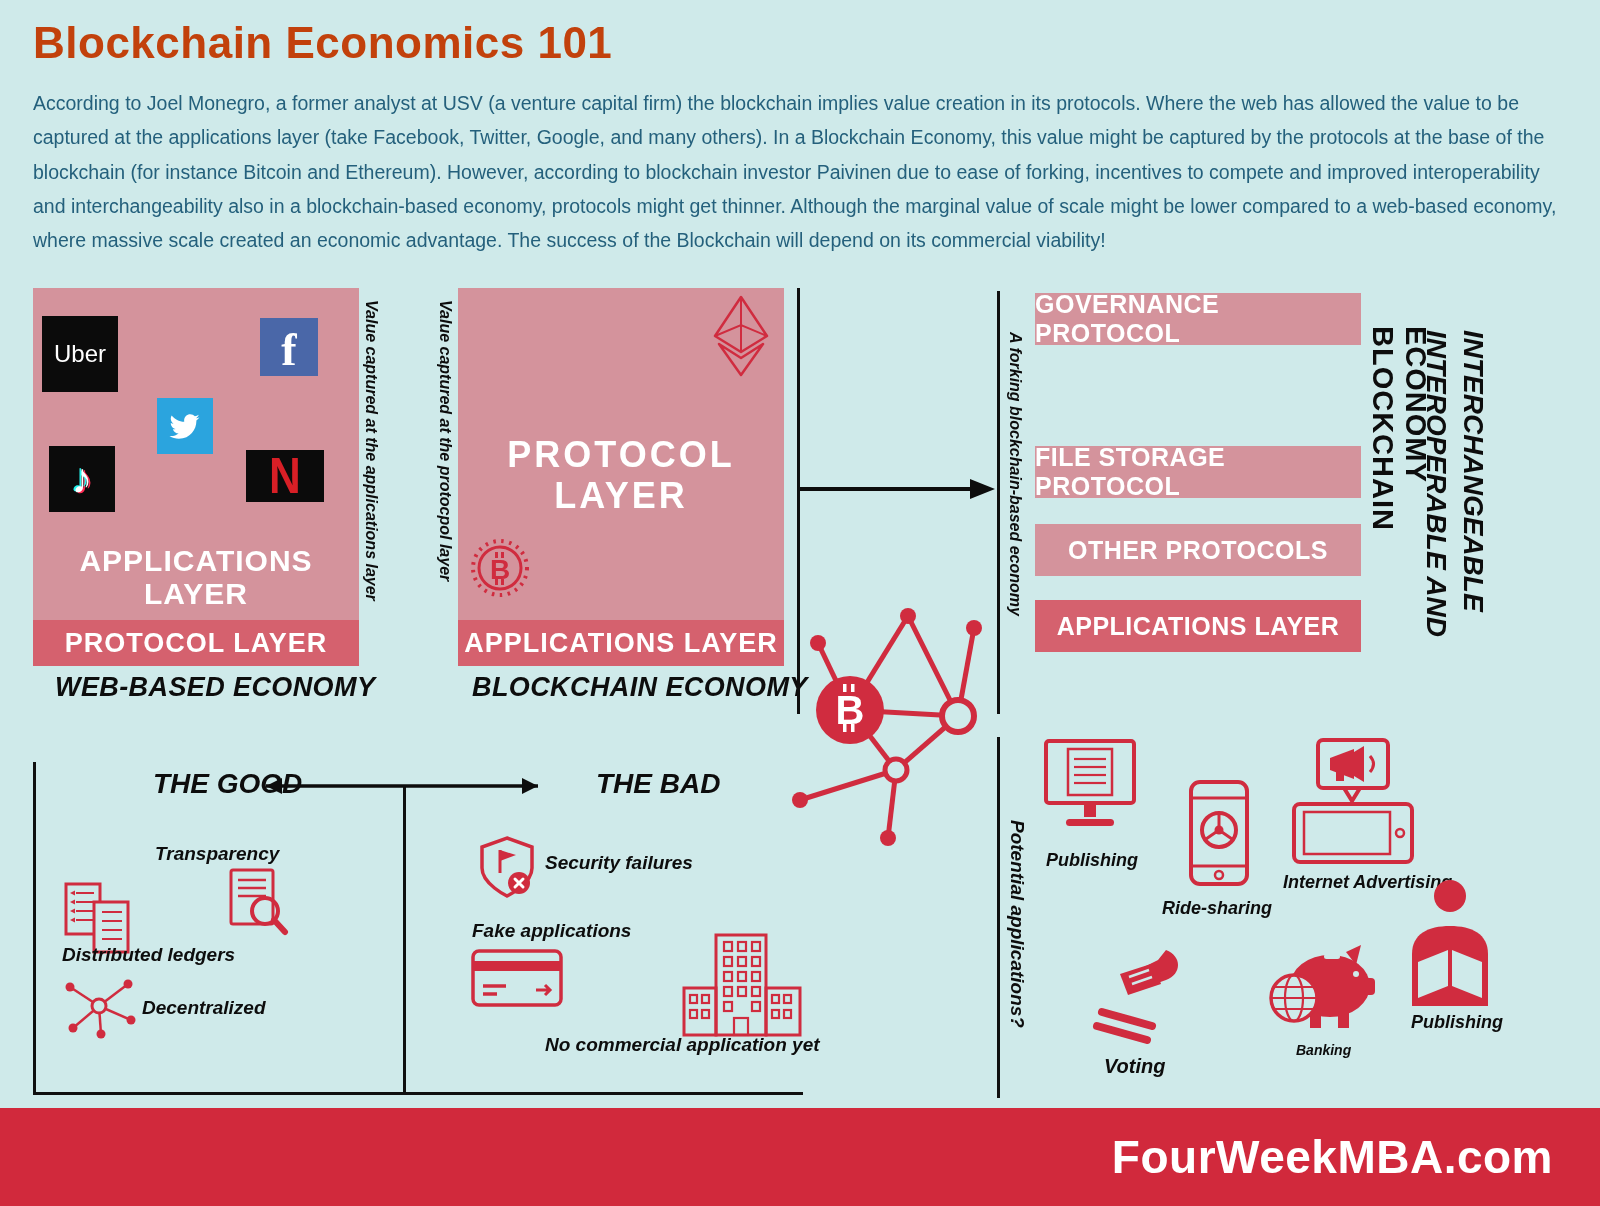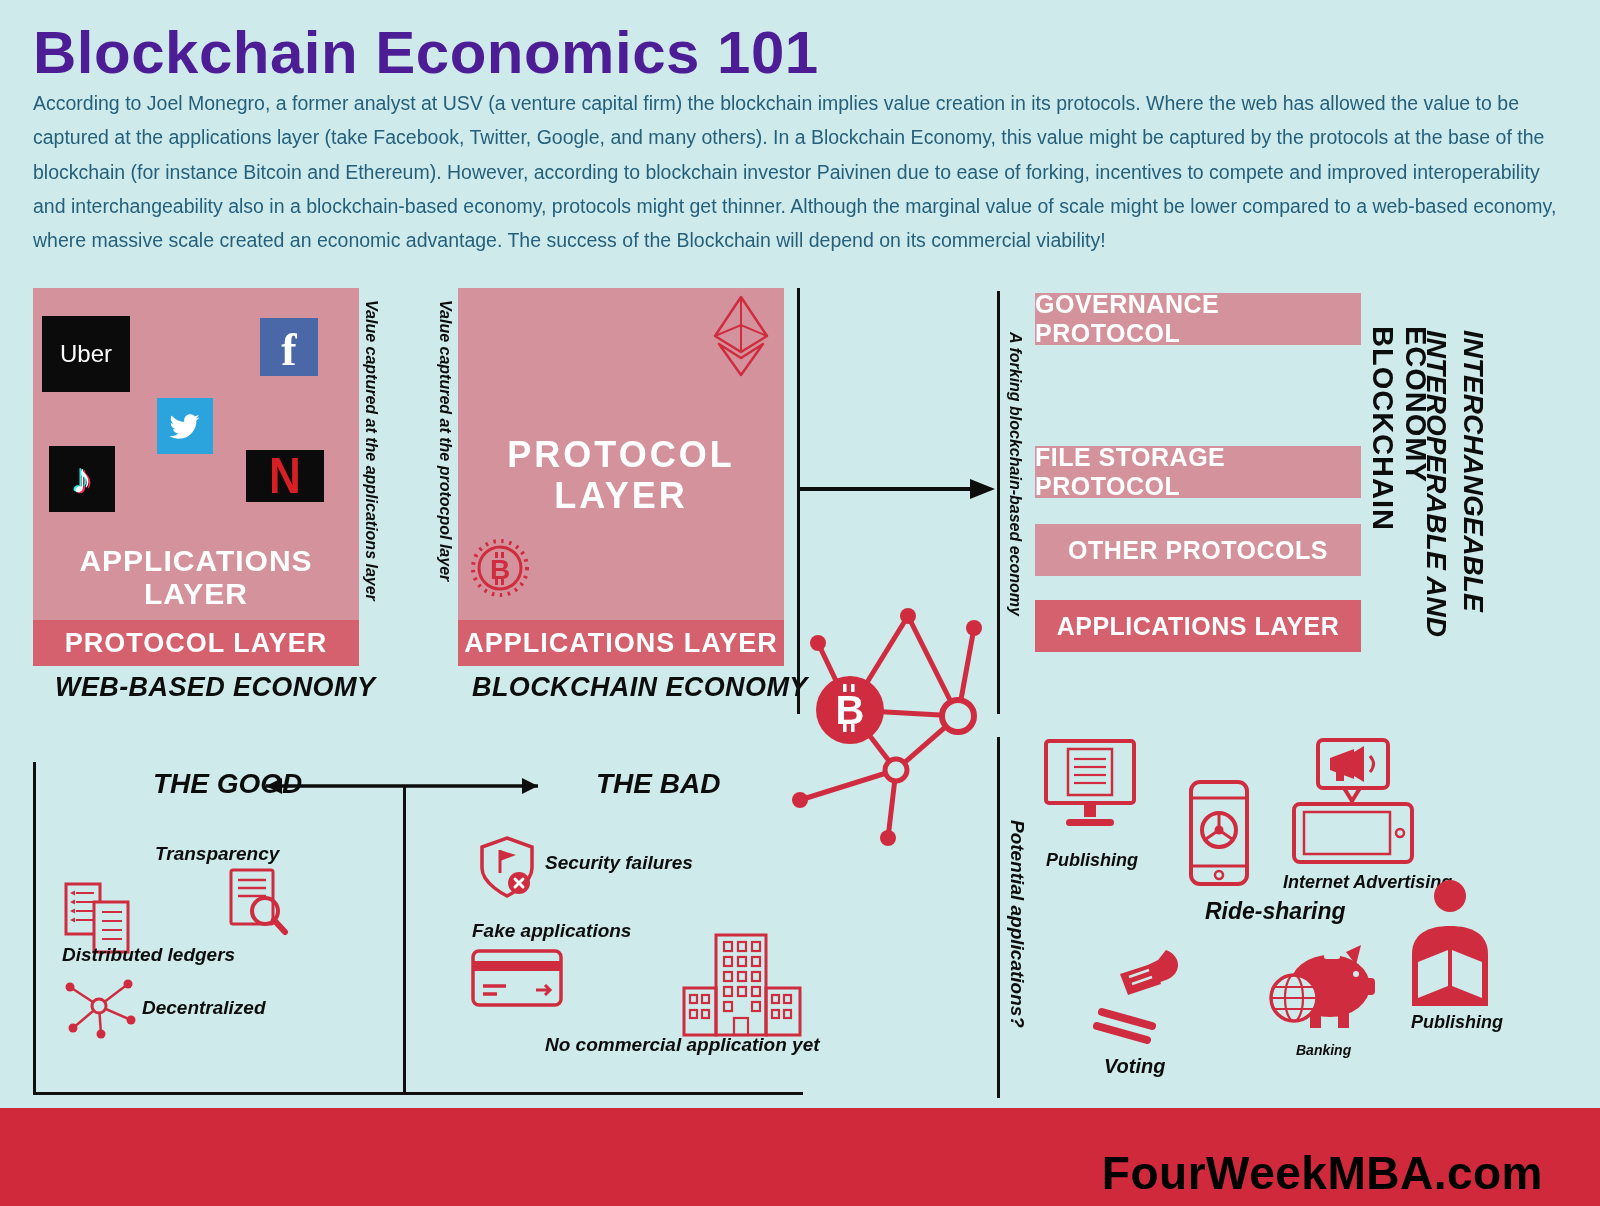--- a/index.html
+++ b/index.html
@@ -3,28 +3,28 @@
 <meta charset="utf-8">
 <title>Blockchain Economics 101</title>
 <style>
   html,body{margin:0;padding:0;background:#88a8a8;}
   .canvas{
     position:relative;width:1600px;height:1206px;background:#cfeaea;
     font-family:"Liberation Sans", sans-serif;overflow:hidden;
   }
   .abs{position:absolute;}
   
-  .page-title{position:absolute;left:33px;top:18px;margin:0;font-size:60px;font-weight:700;color:#4c1d95;letter-spacing:.5px;text-align:center;}
+  .page-title{position:absolute;left:33px;top:18px;margin:0;font-size:44px;font-weight:700;color:#c2410c;letter-spacing:.5px;text-align:center;}
   .intro{position:absolute;left:33px;top:86px;width:1530px;margin:0;font-size:19.5px;line-height:1.76;color:#24607c;}
   
   .panel{position:absolute;width:326px;height:378px;background:#d4939c;}
   .web-panel{left:33px;top:288px;}
   .bc-panel{left:458px;top:288px;}
   .app-icon{position:absolute;display:flex;align-items:center;justify-content:center;}
-  .uber{left:9px;top:28px;width:88px;height:76px;background:#0b0b0b;color:#fff;font-size:24px;font-weight:500;}
+  .uber{left:9px;top:28px;width:76px;height:76px;background:#0b0b0b;color:#fff;font-size:24px;font-weight:500;}
   .facebook{left:227px;top:30px;width:58px;height:58px;background:#4a67a8;color:#fff;font-size:46px;font-weight:700;font-family:"Liberation Serif",serif;padding-top:4px;box-sizing:border-box;}
   .twitter{left:124px;top:110px;width:56px;height:56px;background:#2ba4de;}
   .tiktok{left:16px;top:158px;width:66px;height:66px;background:#0b0b0b;color:#fff;font-size:42px;}
   .tiktok span{text-shadow:-2px -1px 0 #25f4ee, 2px 1px 0 #fe2c55;}
   .netflix{left:213px;top:162px;width:78px;height:52px;background:#0b0b0b;color:#d81f26;font-size:44px;font-weight:800;}
   .netflix span{transform:scaleY(1.15);display:inline-block;}
   .layer-title{position:absolute;left:40px;right:40px;top:256px;text-align:center;color:#fff;font-size:30px;font-weight:700;line-height:1.1;letter-spacing:1px;}
   .bc-protocol-title{position:absolute;left:48px;right:48px;top:146px;text-align:center;color:#fff;font-size:36px;font-weight:700;letter-spacing:3px;line-height:1.15;}
   .layer-bar{position:absolute;left:0;bottom:0;width:100%;height:46px;background:#d5616e;color:#fff;font-weight:700;font-size:27px;display:flex;align-items:center;justify-content:center;letter-spacing:1px;}
   .eth-icon{position:absolute;left:252px;top:6px;}
@@ -53,21 +53,21 @@
   .line-bl-bottom{left:33px;top:1092px;width:770px;height:3px;}
   .line-bl-mid{left:403px;top:787px;width:3px;height:305px;}
   .line-br{left:997px;top:737px;width:3px;height:361px;}
   
   .section-title{position:absolute;font-size:28px;font-weight:700;font-style:italic;color:#0d0d0d;margin-left:40px;}
   .good-title{left:113px;top:768px;}
   .bad-title{left:556px;top:768px;}
   .item-label{position:absolute;font-size:19px;font-weight:700;font-style:italic;color:#0d0d0d;white-space:nowrap;}
   
   .footer{position:absolute;left:0;top:1108px;width:1600px;height:98px;background:#d1293c;}
-  .brand{position:absolute;right:57px;top:50%;transform:translateY(-50%);color:#000000;font-size:46px;font-weight:700;letter-spacing:.5px;margin-top:16px;}
+  .brand{position:absolute;right:47px;top:50%;transform:translateY(-50%);color:#ffffff;font-size:46px;font-weight:700;letter-spacing:.5px;}
   svg{display:block;}
 </style>
 </head>
 <body>
 
 <div class="canvas">
 
   <h1 class="page-title">Blockchain Economics 101</h1>
   <p class="intro">According to Joel Monegro, a former analyst at USV (a venture capital firm) the blockchain implies value creation in its protocols. Where the web has allowed the value to be captured at the applications layer (take Facebook, Twitter, Google, and many others). In a Blockchain Economy, this value might be captured by the protocols at the base of the blockchain (for instance Bitcoin and Ethereum). However, according to blockchain investor Paivinen due to ease of forking, incentives to compete and improved interoperability and interchangeability also in a blockchain-based economy, protocols might get thinner. Although the marginal value of scale might be lower compared to a web-based economy, where massive scale created an economic advantage. The success of the Blockchain will depend on its commercial viability!</p>
 
@@ -322,21 +322,21 @@
     <svg width="66" height="110" viewBox="0 0 66 110">
       <rect x="5" y="4" width="56" height="102" rx="9" fill="none" stroke="#d02c3f" stroke-width="4"></rect>
       <line x1="5" y1="20" x2="61" y2="20" stroke="#d02c3f" stroke-width="3"></line>
       <line x1="5" y1="88" x2="61" y2="88" stroke="#d02c3f" stroke-width="3"></line>
       <circle cx="33" cy="52" r="17" fill="none" stroke="#d02c3f" stroke-width="4"></circle>
       <circle cx="33" cy="52" r="4.5" fill="#d02c3f"></circle>
       <path d="M33 52 L33 37 M33 52 L20 61 M33 52 L46 61" stroke="#d02c3f" stroke-width="3" fill="none"></path>
       <circle cx="33" cy="97" r="4" fill="none" stroke="#d02c3f" stroke-width="2.5"></circle>
     </svg>
   </div>
-  <div class="item-label" style="left:1162px;top:898px;font-size:23px;margin-left:43px;">Ride-sharing</div>
+  <div class="item-label" style="left:1162px;top:898px;font-size:18px;">Ride-sharing</div>
 
   <div class="abs" style="left:1292px;top:738px;">
     <svg width="122" height="128" viewBox="0 0 122 128">
       <rect x="26" y="2" width="70" height="48" rx="5" fill="none" stroke="#d02c3f" stroke-width="4"></rect>
       <path d="M52 50 L60 63 L68 50" fill="none" stroke="#d02c3f" stroke-width="4"></path>
       <path d="M38 20 L62 11 V41 L38 32 Z" fill="#d02c3f"></path>
       <path d="M62 14 L72 8 V44 L62 38 Z" fill="#d02c3f"></path>
       <rect x="44" y="32" width="8" height="11" fill="#d02c3f"></rect>
       <path d="M78 18 q7 8 0 16" stroke="#d02c3f" stroke-width="3" fill="none"></path>
       <rect x="2" y="66" width="118" height="58" rx="6" fill="none" stroke="#d02c3f" stroke-width="4"></rect>

